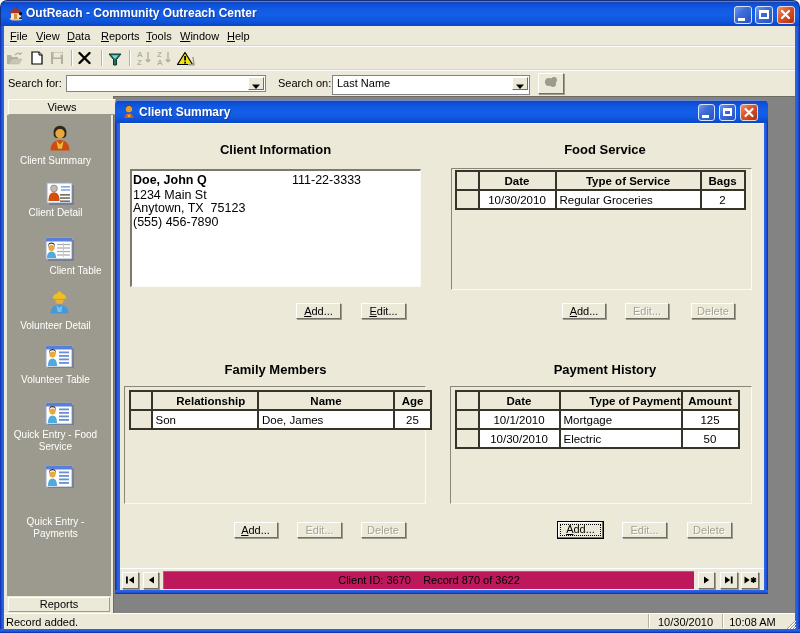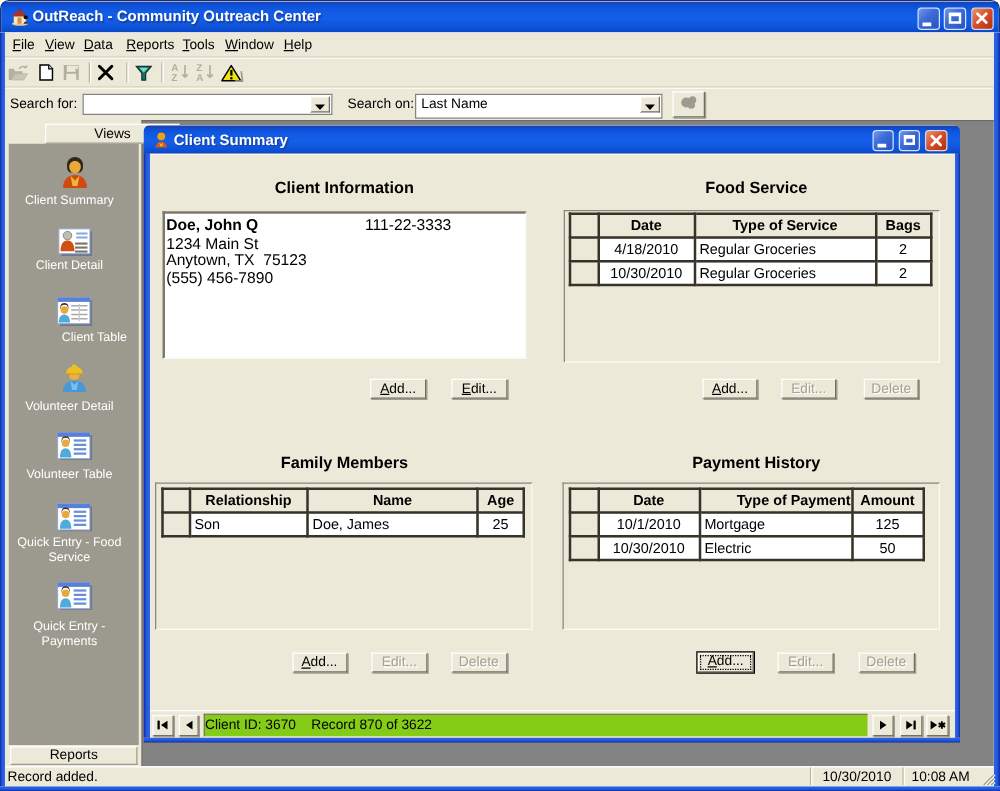--- a/index.html
+++ b/index.html
@@ -150,21 +150,21 @@
 <div class="b" style="left:538px;top:73px;width:26px;height:21px;">
   <svg width="22" height="17" viewBox="0 0 22 17">
       <circle cx="9" cy="8" r="4" fill="#9d9a8e"></circle>
       <circle cx="14" cy="6" r="3" fill="#9d9a8e"></circle>
       <circle cx="13" cy="10" r="3" fill="#9d9a8e"></circle>
     </svg></div>
 
 <div style="left:113px;top:96px;width:682px;height:517px;background:#838383;border-left:1px solid #6e6c60;border-top:1px solid #6e6c60;"></div>
 
 <div style="left:4px;top:96px;width:109px;height:517px;background:#ECE9D8;"></div>
-<div class="b" style="left:8px;top:99px;width:108px;height:16px;line-height:14px;box-shadow:none;border-right-color:#9d9a8e;border-bottom-color:#9d9a8e;margin-left:28px;">Views</div>
+<div class="b" style="left:8px;top:99px;width:108px;height:16px;line-height:14px;box-shadow:none;border-right-color:#9d9a8e;border-bottom-color:#9d9a8e;">Views</div>
 <div id="sidepanel" style="left:7px;top:115px;width:104px;height:481px;background:#9C9A8E;"></div>
 <div class="b" style="left:8px;top:596.5px;width:102px;height:15px;line-height:13px;box-shadow:none;border-right-color:#9d9a8e;border-bottom-color:#9d9a8e;">Reports</div>
 
 <div class="sideicon" style="left:4px;top:123px;">
 <svg width="24" height="30" viewBox="0 0 30 33">
  <path d="M7.2 13 Q5.8 4.5 11 2 Q15 0.2 19 2 Q24.2 4.5 22.8 13 Q22 15.5 20 16.5 L10 16.5 Q8 15.5 7.2 13Z" fill="#33271a"></path>
  <ellipse cx="15" cy="11" rx="5.8" ry="6.2" fill="#E8A83C"></ellipse>
  <path d="M8.6 9 Q9.4 3.4 15 3.4 Q20.6 3.4 21.4 9 Q18.5 4.6 15 4.8 Q11.5 4.6 8.6 9Z" fill="#33271a"></path>
  <path d="M3 32 Q3.5 19.5 15 19 Q26.5 19.5 27 32 Z" fill="#D04A10"></path>
  <path d="M10.5 19.8 L15 24.5 L19.5 19.8 L17.5 30 L12.5 30 Z" fill="#E8B83C"></path>
@@ -252,21 +252,21 @@
  <rect x="1" y="1" width="26" height="3.5" fill="#5880D8"></rect>
  <path d="M28 3 L28 23 L3 23" stroke="#6a7898" stroke-width="1.4" fill="none"></path>
  <rect x="14" y="6.5" width="10" height="1.8" fill="#6890D8"></rect>
  <rect x="14" y="10" width="10" height="1.8" fill="#6890D8"></rect>
  <rect x="14" y="13.5" width="10" height="1.8" fill="#6890D8"></rect>
  <rect x="14" y="17" width="10" height="1.8" fill="#6890D8"></rect>
  <circle cx="7.5" cy="9.5" r="3" fill="#E8A83C"></circle>
  <path d="M4.6 9.5 Q4.2 5.1 7.5 5.3 Q10.8 5.1 10.4 9.5 Q11.4 5.9 9.6 4.5 Q7.5 3.3 5.4 4.5 Q3.6 5.9 4.6 9.5Z" fill="#3a2a1a"></path>
  <path d="M3 19.5 Q3.4 13.8 7.5 13.6 Q11.6 13.8 12 19.5 L12 21 L3 21 Z" fill="#50AADC"></path>
 </svg></div>
-<div class="sidelab" style="top:496px;">Quick Entry -<br>Payments</div>
+<div class="sidelab" style="top:516px;">Quick Entry -<br>Payments</div>
 
 <div style="left:4px;top:613px;width:791px;height:16px;background:#ECE9D8;border-top:1px solid #fff;"></div>
 <div style="left:6px;top:615.5px;font-size:11px;">Record added.</div>
 <div style="left:648px;top:614px;width:1px;height:14px;background:#b5b2a2;"></div>
 <div style="left:649px;top:614px;width:1px;height:14px;background:#fff;"></div>
 <div style="left:650px;top:615.5px;width:71px;font-size:11px;text-align:center;">10/30/2010</div>
 <div style="left:722px;top:614px;width:1px;height:14px;background:#b5b2a2;"></div>
 <div style="left:723px;top:614px;width:1px;height:14px;background:#fff;"></div>
 <div style="left:723px;top:615.5px;width:59px;font-size:11px;text-align:center;">10:08 AM</div>
 <div style="left:785px;top:616px;width:12px;height:12px;">
@@ -333,39 +333,33 @@
 <table class="g" style="left:455px;top:170px;">
 <tbody>
       <tr>
         <th style="width:20.5px;" class="sel"></th>
         <th style="width:75px;">Date</th>
         <th style="width:143px;">Type of Service</th>
         <th style="width:42px;">Bags</th>
       </tr>
 <tr>
         <td class="sel"></td>
-        <td class="cen">4/18/2010</td>
-        <td>Regular Groceries</td>
-        <td class="cen">2</td>
-      </tr>
-<tr>
-        <td class="sel"></td>
         <td class="cen">10/30/2010</td>
         <td>Regular Groceries</td>
         <td class="cen">2</td>
       </tr>
 </tbody>
   </table>
 
 <div class="cont" style="left:124px;top:385.5px;width:302px;height:118.5px;"></div>
 <table class="g" style="left:129px;top:390px;">
 <tbody>
       <tr>
         <th style="width:19.5px;" class="sel"></th>
-        <th style="width:92.5px;">Relationship</th>
+        <th style="width:92.5px;padding-left:12px;">Relationship</th>
         <th style="width:134px;">Name</th>
         <th style="width:35px;">Age</th>
       </tr>
 <tr>
         <td class="sel"></td>
         <td>Son</td>
         <td>Doe, James</td>
         <td class="cen">25</td>
       </tr>
 </tbody>
@@ -421,14 +415,14 @@
 <div class="b" style="left:719.5px;top:571.5px;width:18px;height:17px;">
  <svg width="15" height="14" viewBox="0 0 15 14">
       <path d="M4 3.5 L4 10.5 L9.2 7 Z" fill="#000"></path>
       <rect x="9.8" y="3.5" width="1.8" height="7" fill="#000"></rect>
     </svg></div>
 <div class="b" style="left:740.5px;top:571.5px;width:18px;height:17px;">
  <svg width="16" height="14" viewBox="0 0 16 14">
       <path d="M2.5 3.5 L2.5 10.5 L7.7 7 Z" fill="#000"></path>
  <path d="M11.5 4 L11.5 10 M8.9 5.5 L14.1 8.5 M14.1 5.5 L8.9 8.5" stroke="#000" stroke-width="1.5"></path>
     </svg></div>
-<div style="left:163px;top:570.5px;width:531px;height:18px;background:#84cc16;border-top:1px solid #7b786c;border-left:1px solid #7b786c;
-  font-size:11px;text-align:left;line-height:17px;">Client ID: 3670&nbsp;&nbsp;&nbsp;&nbsp;Record 870 of 3622</div>
+<div style="left:163px;top:570.5px;width:531px;height:18px;background:#be185d;border-top:1px solid #7b786c;border-left:1px solid #7b786c;
+  font-size:11px;text-align:center;line-height:17px;">Client ID: 3670&nbsp;&nbsp;&nbsp;&nbsp;Record 870 of 3622</div>
 
 </body></html>

